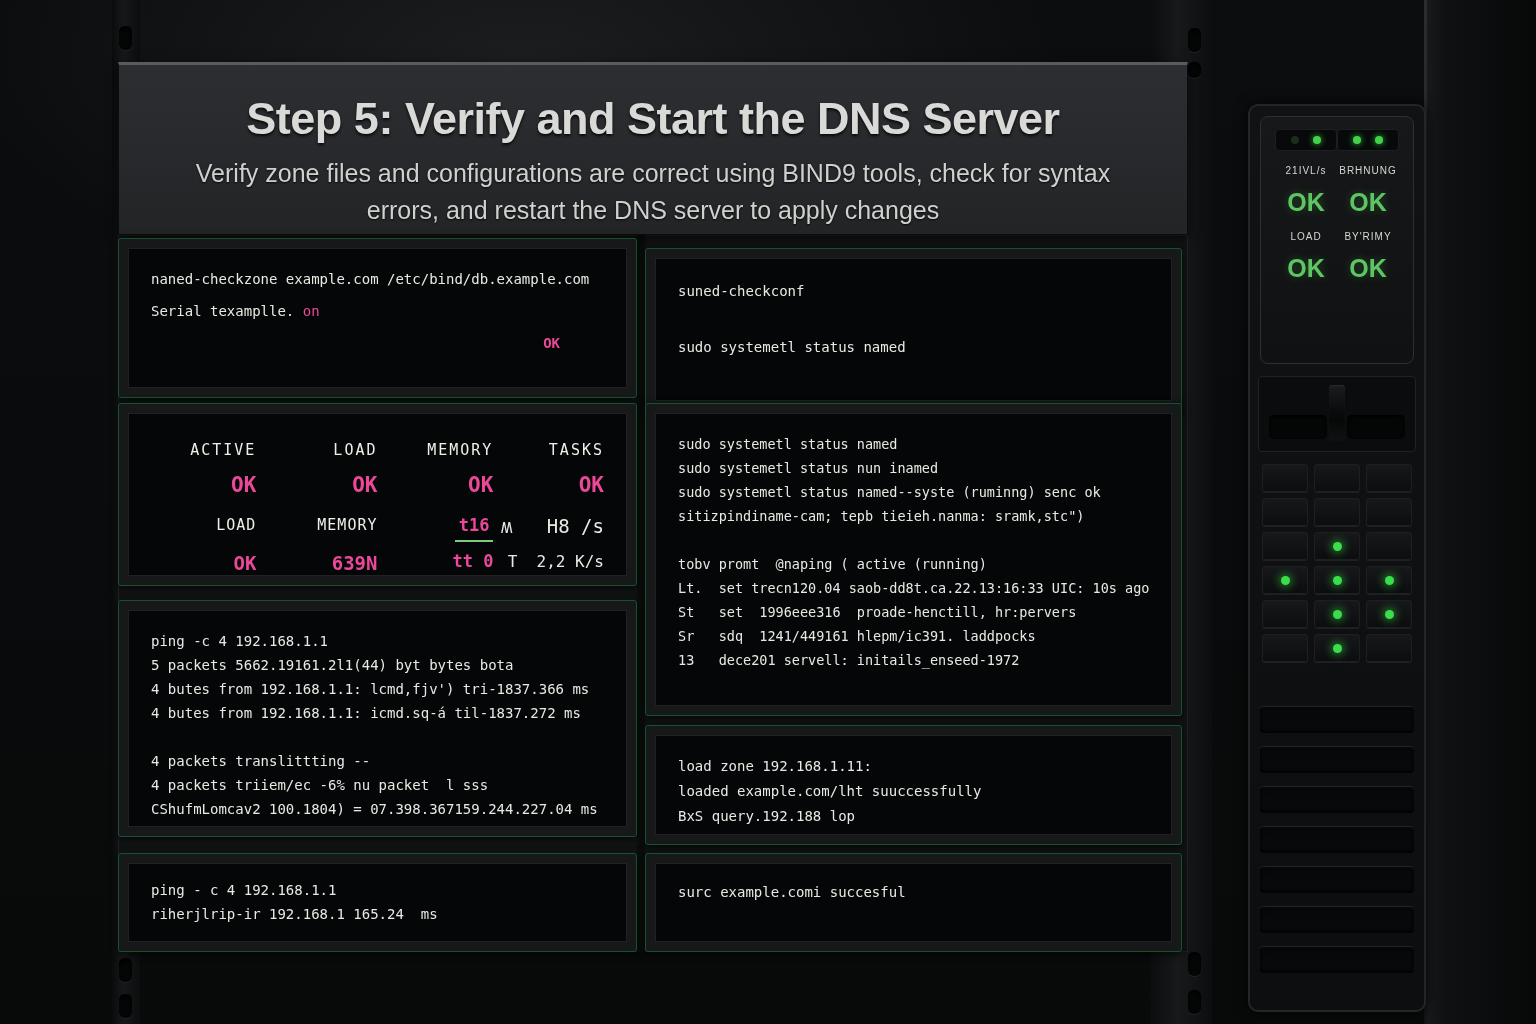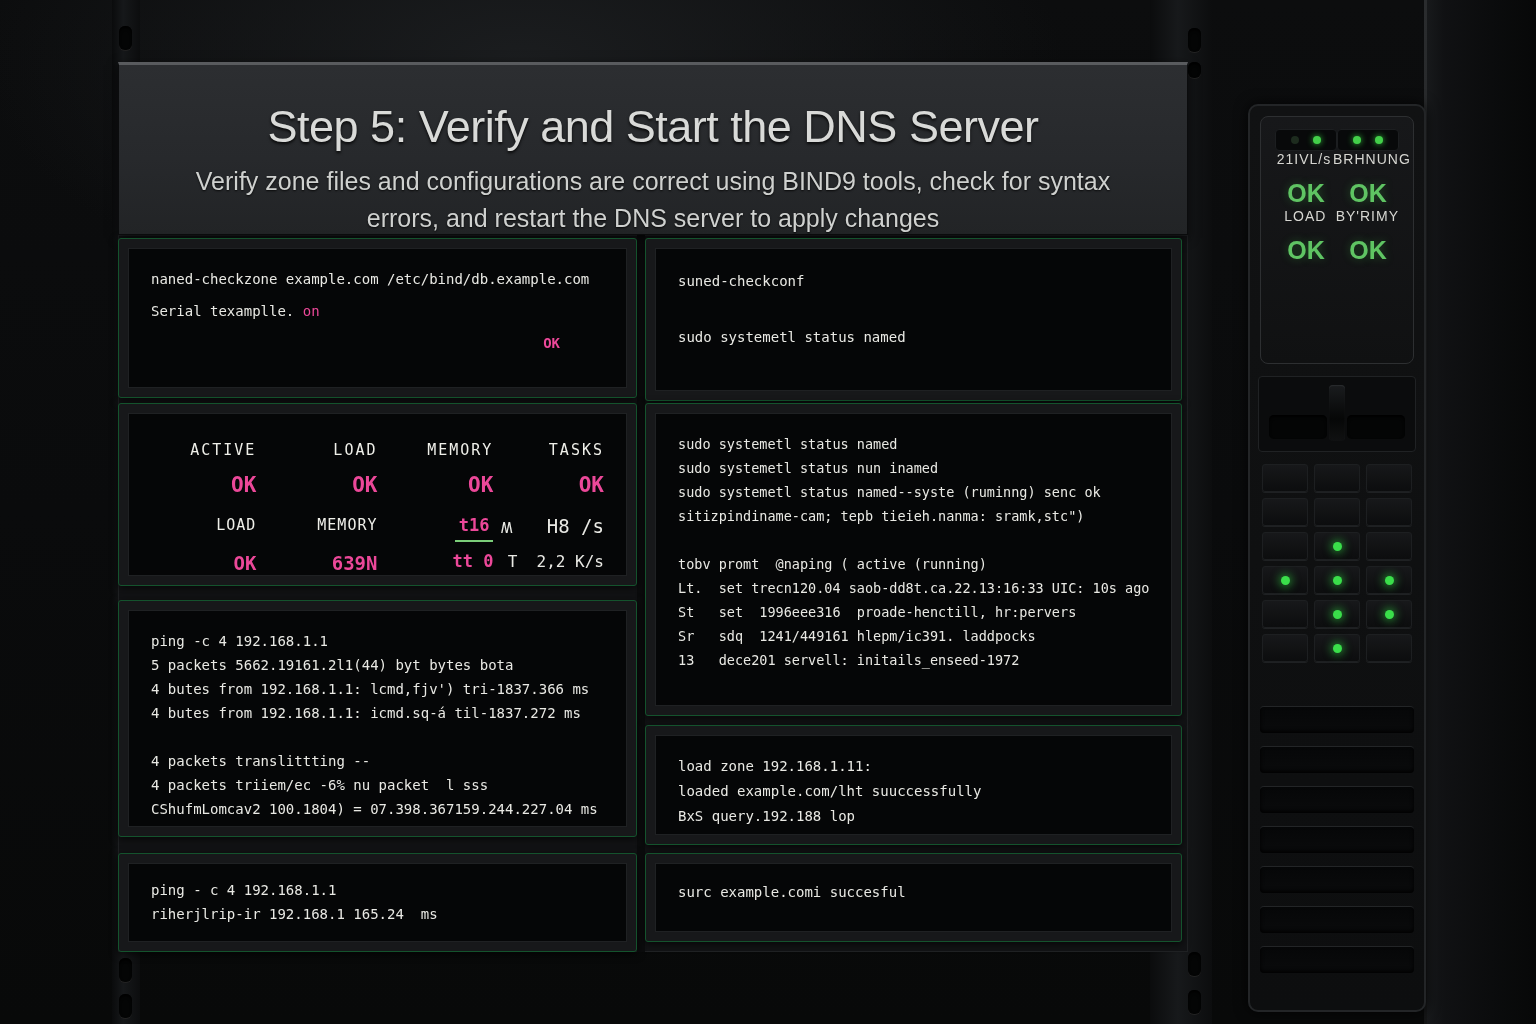--- a/index.html
+++ b/index.html
@@ -19,21 +19,21 @@
   .far-right-col .edge{position:absolute;left:0;top:0;bottom:0;width:3px;background:linear-gradient(180deg,#2a2c2e,#141516);}
   
   .stage-slab{position:absolute;left:118px;top:235px;width:1070px;height:717px;
     background:#121315;border:1px solid #202224;box-sizing:border-box;}
   .stage-seam{position:absolute;left:637px;top:235px;width:8px;height:717px;background:#0c0d0e;}
   
   .header-panel{position:absolute;left:118px;top:62px;width:1070px;height:173px;box-sizing:border-box;
     background:linear-gradient(180deg,#2c2e31 0%,#27292c 55%,#222426 100%);
     border:1px solid #0b0c0d;border-top:3px solid #595b5e;
     box-shadow:0 3px 10px rgba(0,0,0,.65);}
-  .page-title{margin-top:36px;text-align:center;font-size:45px;font-weight:400;letter-spacing:-0.5px;
+  .page-title{margin-top:28px;text-align:center;font-size:45px;font-weight:700;letter-spacing:-0.5px;
     color:#d9dad8;text-shadow:0 2px 3px rgba(0,0,0,.8);}
   .page-subtitle{margin:10px auto 0;text-align:center;max-width:1000px;font-size:25px;line-height:37px;
     color:#cfd1cf;white-space:pre-line;text-shadow:0 1px 2px rgba(0,0,0,.8);}
   
   .tbox{position:absolute;box-sizing:border-box;background:#17181a;border:1px solid #14532d;border-radius:3px;
     padding:9px;box-shadow:0 2px 8px rgba(0,0,0,.7);}
   .screen{width:100%;height:100%;box-sizing:border-box;background:#050607;border:1px solid #1f2123;
     padding:18px 22px;font-family:"DejaVu Sans Mono",monospace;font-size:14px;line-height:24px;color:#e9e9e4;overflow:hidden;}
   .line{white-space:pre;min-height:24px;}
   .green{color:#ec4899;}
@@ -53,21 +53,21 @@
     background:linear-gradient(180deg,#111213,#0d0e0f);border:2px solid #232527;border-radius:10px;
     box-shadow:0 0 14px rgba(0,0,0,.8);}
   .rack-status{position:absolute;left:10px;top:10px;width:154px;height:248px;box-sizing:border-box;
     background:linear-gradient(180deg,#17181a,#101112);border:1px solid #2d2f31;border-radius:8px;padding:12px 10px;}
   .led-strips{display:flex;justify-content:space-between;padding:0 4px;}
   .led-strip{width:62px;height:20px;background:#08090a;border-radius:4px;border:1px solid #1c1e20;
     display:flex;align-items:center;justify-content:space-evenly;}
   .strip-dot{width:8px;height:8px;border-radius:50%;background:#43d04a;box-shadow:0 0 6px #2fbf3a;}
   .strip-dot.dim{background:#1d2b1e;box-shadow:none;}
   .rack-row{display:flex;justify-content:space-between;padding:0 4px;}
-  .rack-lbl{font-size:14px;letter-spacing:1px;color:#d6d6d1;width:66px;text-align:center;margin-top:0;}
+  .rack-lbl{font-size:10px;letter-spacing:1px;color:#d6d6d1;width:66px;text-align:center;margin-top:14px;}
   .rack-ok{font-size:25px;font-weight:700;color:#5fc463;width:66px;text-align:center;margin-top:12px;
     text-shadow:0 0 8px rgba(60,190,70,.35);}
   .rack-slots{position:absolute;left:8px;top:270px;width:158px;height:76px;box-sizing:border-box;
     background:#0b0c0d;border:1px solid #202224;border-radius:4px;}
   .slot{position:absolute;top:38px;width:58px;height:24px;background:#040505;border-radius:5px;box-shadow:inset 0 2px 3px #000;}
   .slot.l{left:10px;} .slot.r{right:10px;}
   .knob{position:absolute;left:70px;top:8px;width:16px;height:56px;background:linear-gradient(180deg,#1a1c1e,#060707 60%,#101112);
     border-radius:4px;box-shadow:inset 0 1px 1px #2a2c2e;}
   .rack-led-grid{position:absolute;left:12px;top:358px;width:150px;display:grid;
     grid-template-columns:repeat(3,1fr);gap:6px;}
@@ -107,21 +107,21 @@
 </div>
 
 <div class="tbox" style="left:118px;top:238px;width:519px;height:160px;">
   <div class="screen">
     <div class="line">naned-checkzone example.com /etc/bind/db.example.com</div>
     <div class="line" style="margin-top:8px;"><span>Serial texamplle. </span><span class="green">on</span></div>
     <div class="line green ok-right">OK</div>
   </div>
 </div>
 
-<div class="tbox" style="left:645px;top:238px;width:537px;height:163px;">
+<div class="tbox" style="left:645px;top:248px;width:537px;height:163px;">
   <div class="screen" style="line-height:28px;">
     <div class="line">suned-checkconf</div>
     <div class="line" style="min-height:28px;"></div>
     <div class="line">sudo systemetl status named</div>
   </div>
 </div>
 
 <div class="tbox" style="left:118px;top:403px;width:519px;height:183px;">
   <div class="screen" style="font-family:'DejaVu Sans Mono',monospace;">
     <div class="sgrid">
@@ -181,21 +181,21 @@
   </div>
 </div>
 
 <div class="tbox" style="left:118px;top:853px;width:519px;height:99px;">
   <div class="screen" style="padding-top:14px;">
     <div class="line">ping - c 4 192.168.1.1</div>
     <div class="line">riherjlrip-ir 192.168.1 165.24  ms</div>
   </div>
 </div>
 
-<div class="tbox" style="left:645px;top:853px;width:537px;height:89px;">
+<div class="tbox" style="left:645px;top:853px;width:537px;height:99px;">
   <div class="screen" style="padding-top:16px;">
     <div class="line">surc example.comi succesful</div>
   </div>
 </div>
 
 <div class="rack-unit">
   <div class="rack-status">
     <div class="led-strips">
       <div class="led-strip">
         <span class="strip-dot dim"></span>

